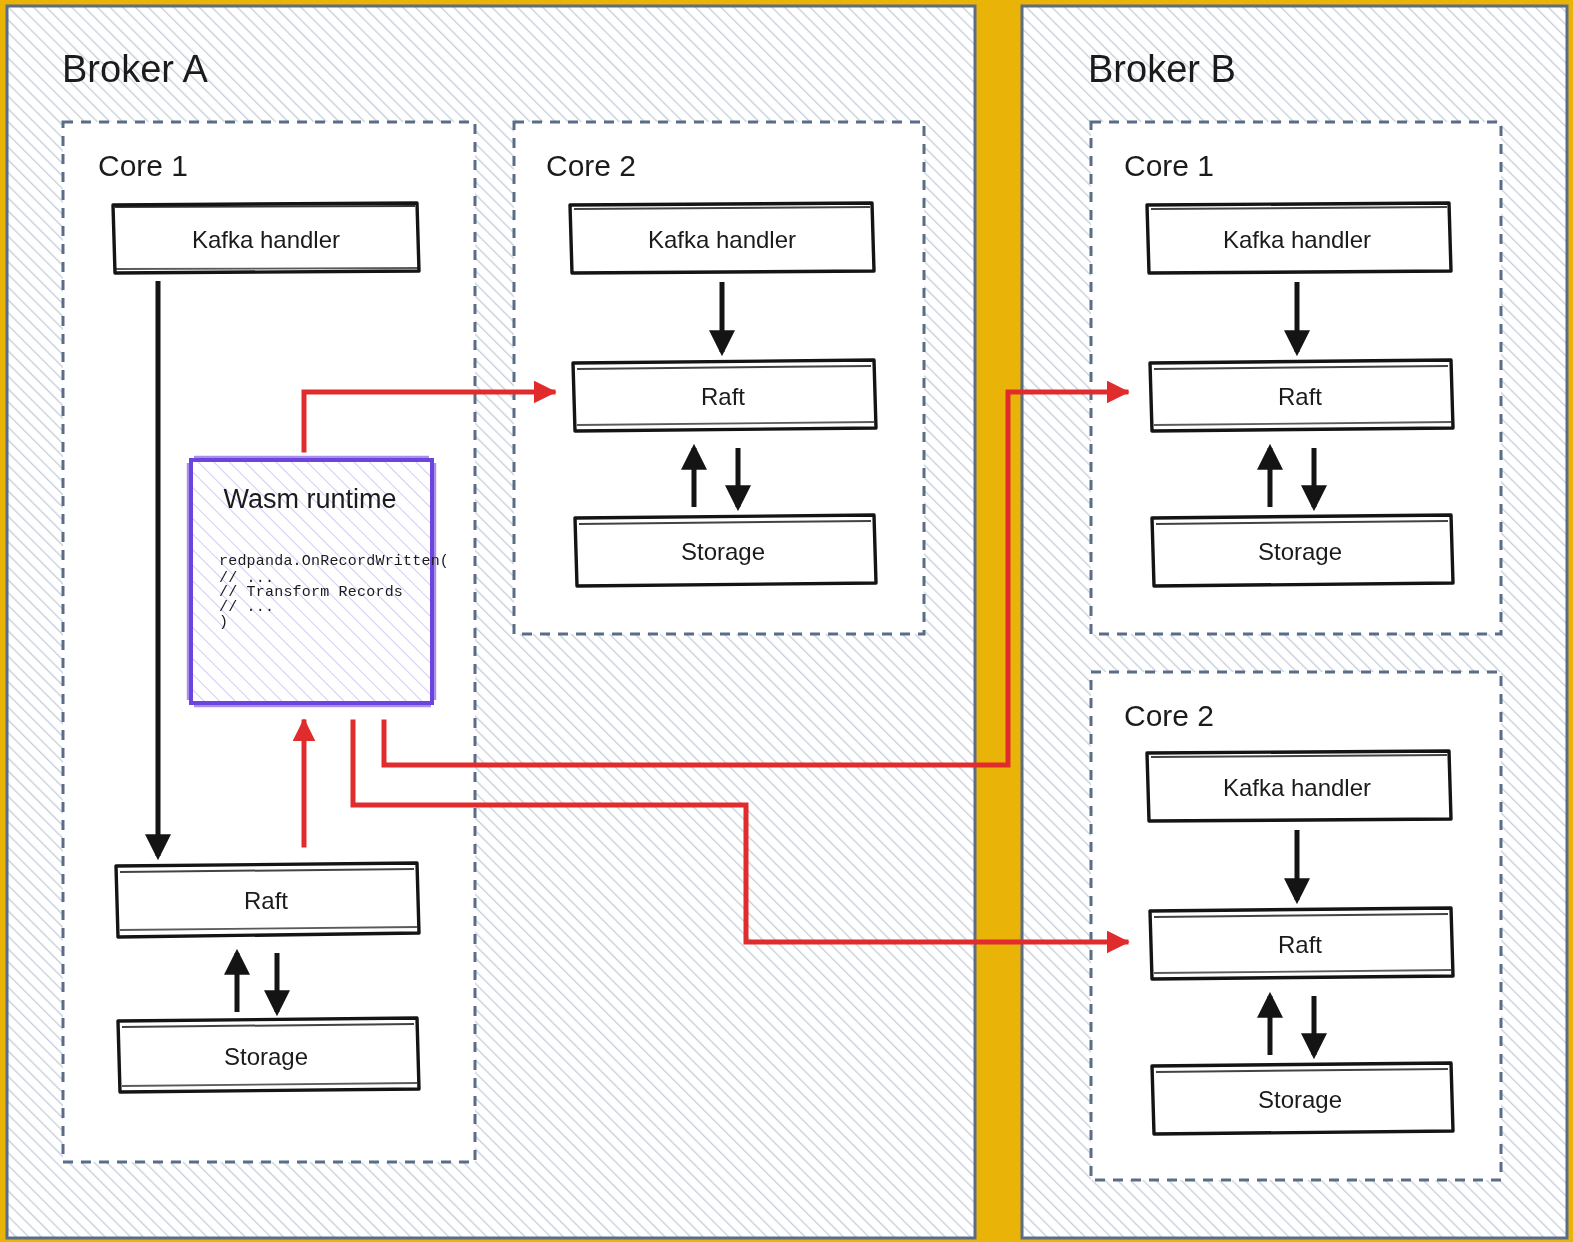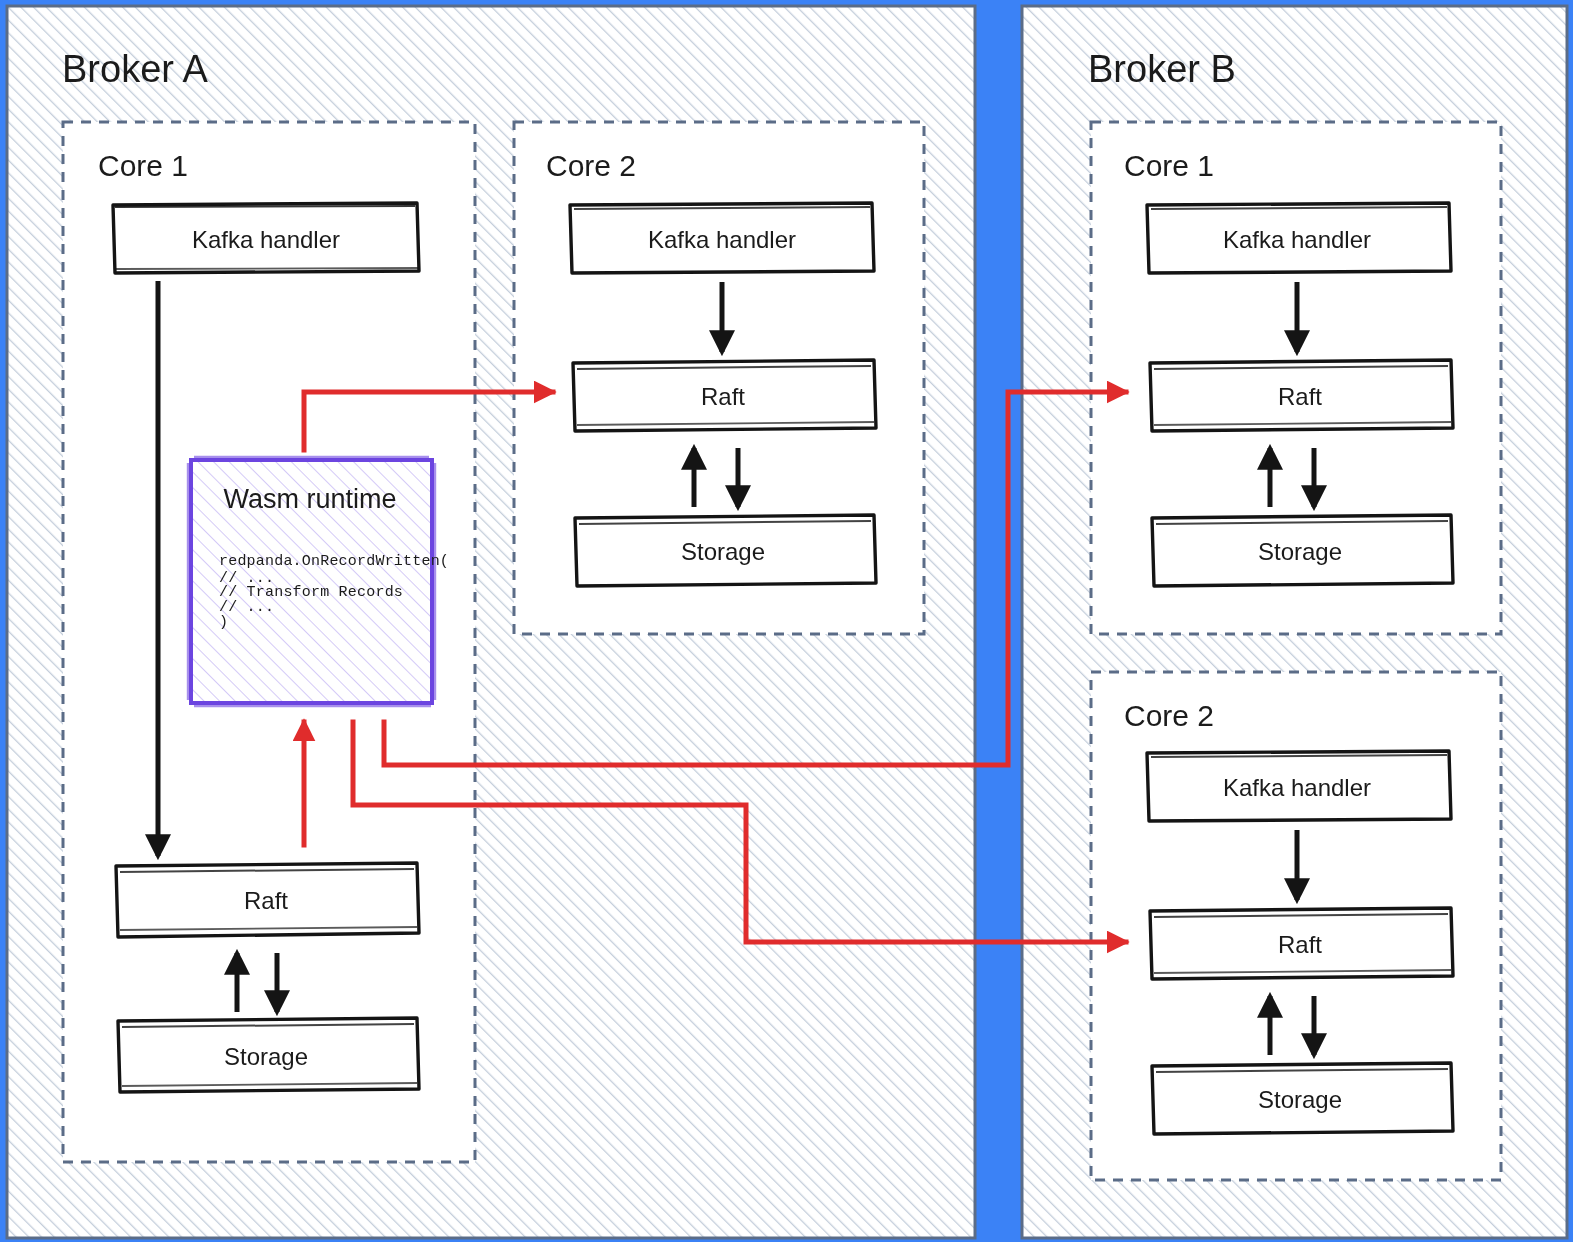--- a/index.html
+++ b/index.html
@@ -7,21 +7,21 @@
     padding: 0;
     background: #ffffff;
   }
   body {
     font-family: "Liberation Sans", sans-serif;
   }
   #stage {
     position: relative;
     width: 1573px;
     height: 1242px;
-    background: #3b82f6;
+    background: #eab308;
     overflow: hidden;
   }
   svg.diagram {
     display: block;
     width: 1573px;
     height: 1242px;
   }
   .brokerTitle {
     font-family: "Liberation Sans", sans-serif;
     font-size: 38px;

